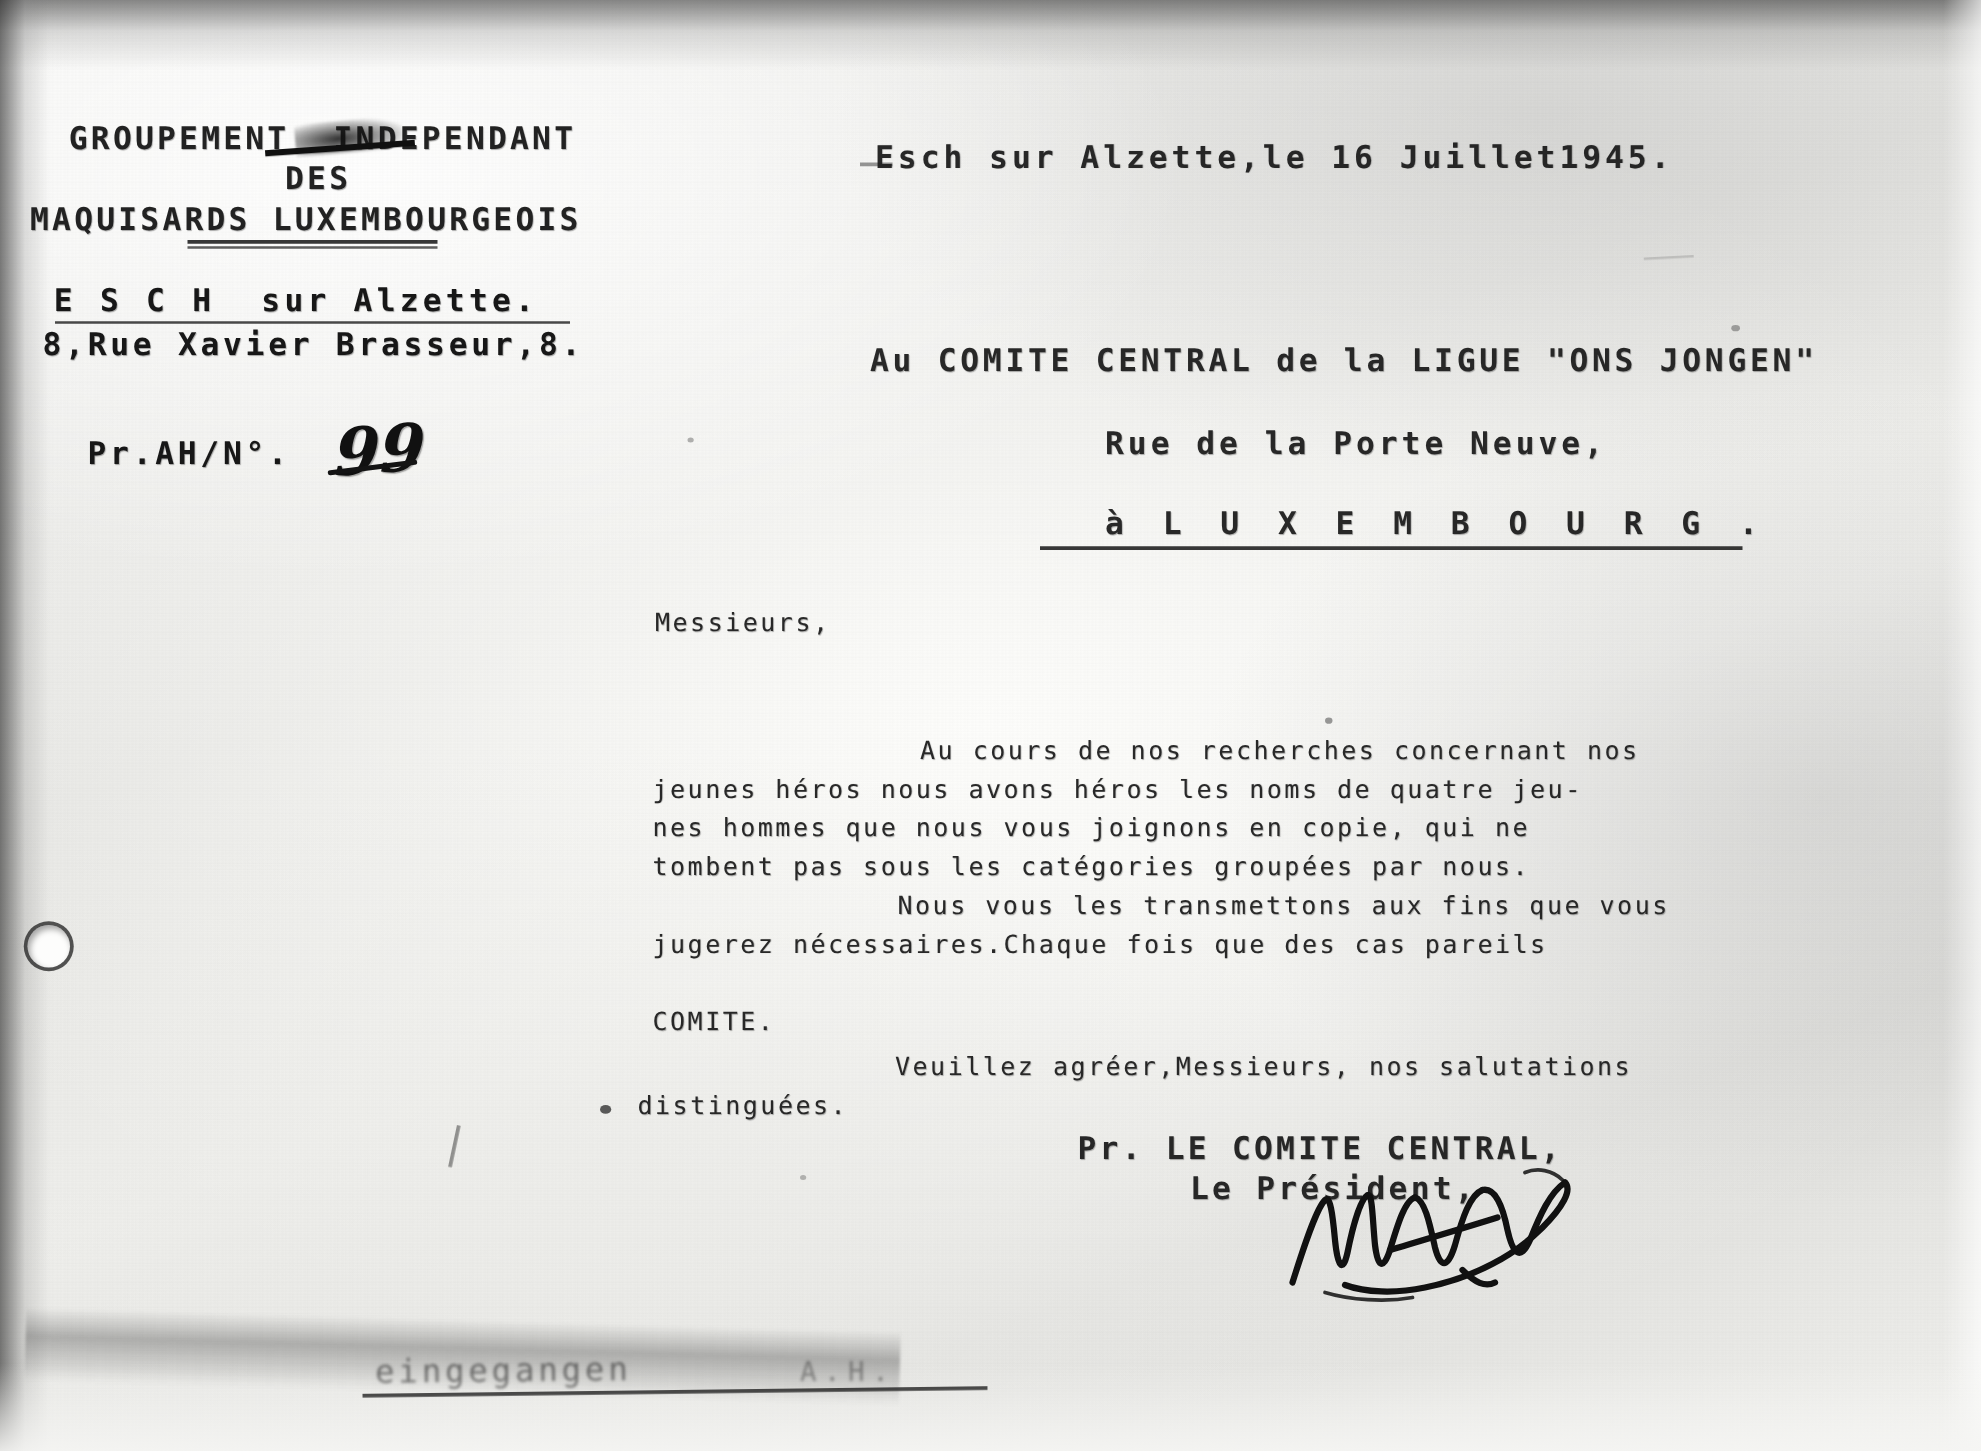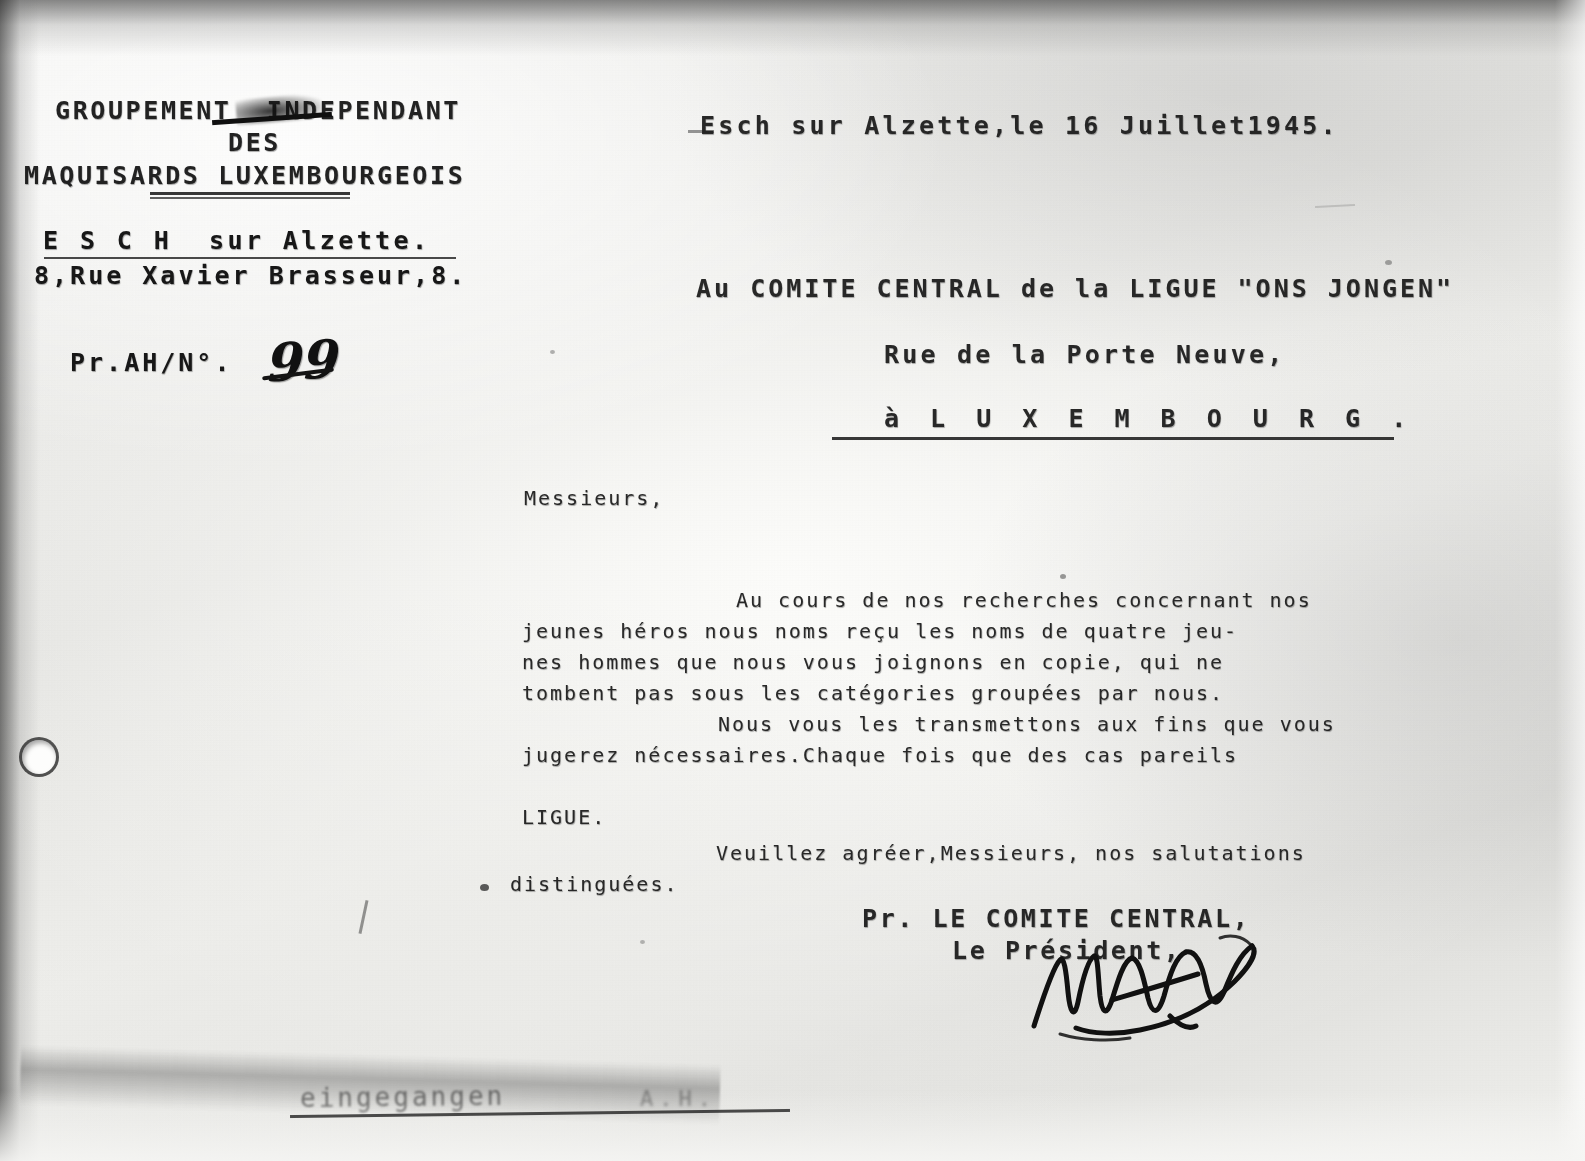--- a/index.html
+++ b/index.html
@@ -254,26 +254,26 @@
   <div class="hairline" style="left:688px; top:130px; width:26px; height:3px;"></div>
 
   <div class="t hdr smudge" style="left:696px; top:276px; letter-spacing:3.0px;">Au COMITE CENTRAL de la LIGUE "ONS JONGEN"</div>
   <div class="t hdr smudge spaced" style="left:884px; top:406px; letter-spacing:8px;">à L U X E M B O U R G .</div>
   <div class="t hdr smudge" style="left:884px; top:342px; letter-spacing:3.2px;">Rue de la Porte Neuve,</div>
   <div class="rule" style="left:832px; top:437px; width:562px;"></div>
 
   <div class="t body-line smudge" style="left:524px; top:488px;">Messieurs,</div>
 
   <div class="t body-line smudge" style="left:736px; top:590px;">Au cours de nos recherches concernant nos</div>
-  <div class="t body-line smudge" style="left:522px; top:621px;">jeunes héros nous noms reçu les noms de quatre jeu-</div>
+  <div class="t body-line smudge" style="left:522px; top:621px;">jeunes héros nous avons héros les noms de quatre jeu-</div>
   <div class="t body-line smudge" style="left:522px; top:652px;">nes hommes que nous vous joignons en copie, qui ne</div>
   <div class="t body-line smudge" style="left:522px; top:683px;">tombent pas sous les catégories groupées par nous.</div>
   <div class="t body-line smudge" style="left:718px; top:714px;">Nous vous les transmettons aux fins que vous</div>
   <div class="t body-line smudge" style="left:522px; top:745px;">jugerez nécessaires.Chaque fois que des cas pareils</div>
-  <div class="t body-line smudge" style="left:522px; top:807px;">LIGUE.</div>
+  <div class="t body-line smudge" style="left:522px; top:807px;">COMITE.</div>
   <div class="t body-line smudge" style="left:716px; top:843px;">Veuillez agréer,Messieurs, nos salutations</div>
   <div class="t body-line smudge" style="left:510px; top:874px;">distinguées.</div>
   <div class="speck" style="left:480px; top:884px; width:9px; height:7px;"></div>
 
   <div class="t hdr smudge" style="left:862px; top:906px; letter-spacing:2.6px;">Pr. LE COMITE CENTRAL,</div>
   <div class="t hdr smudge" style="left:952px; top:938px; letter-spacing:2.6px;">Le Président,</div>
 
   <div id="signature">
     <svg width="260" height="120" viewBox="0 0 260 120" fill="none" xmlns="http://www.w3.org/2000/svg">
       <g stroke="#111" stroke-width="5" stroke-linecap="round" stroke-linejoin="round" fill="none">

